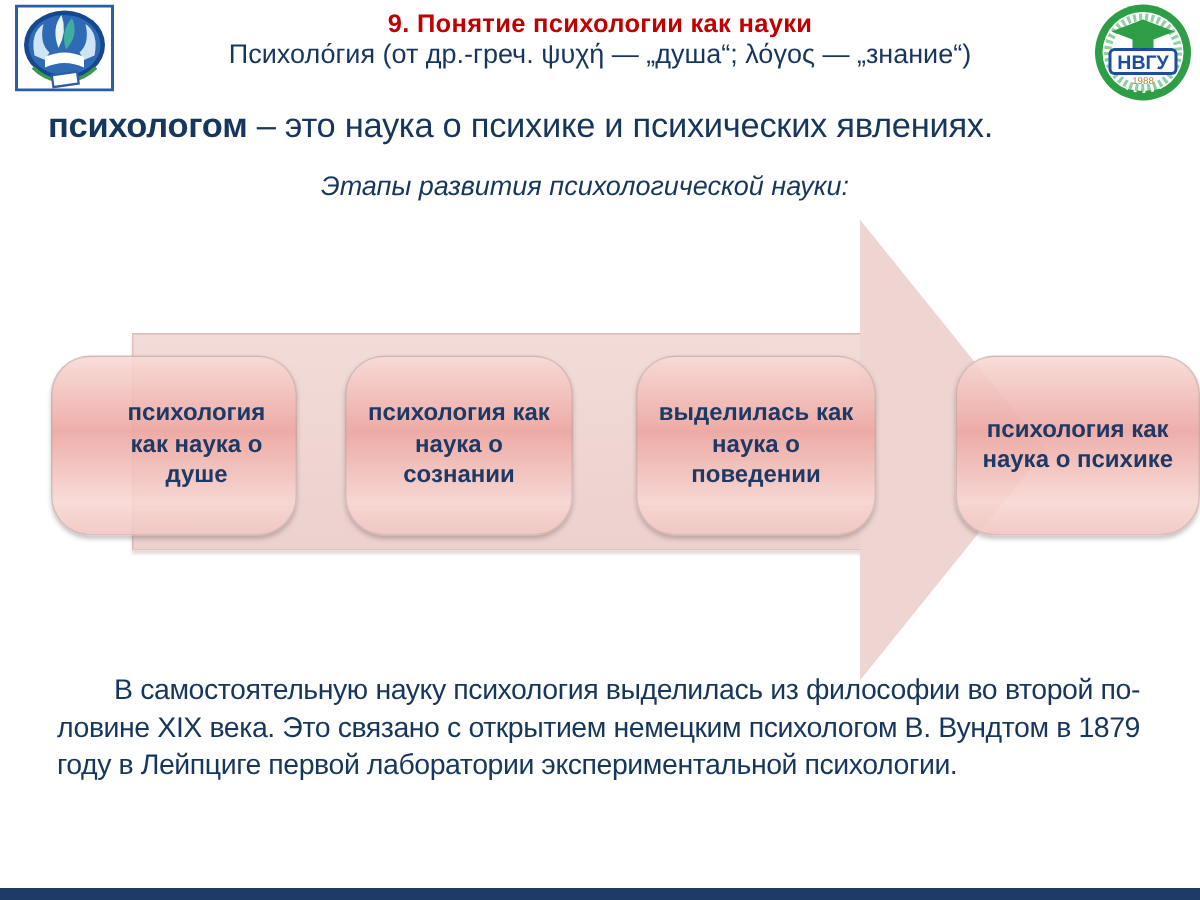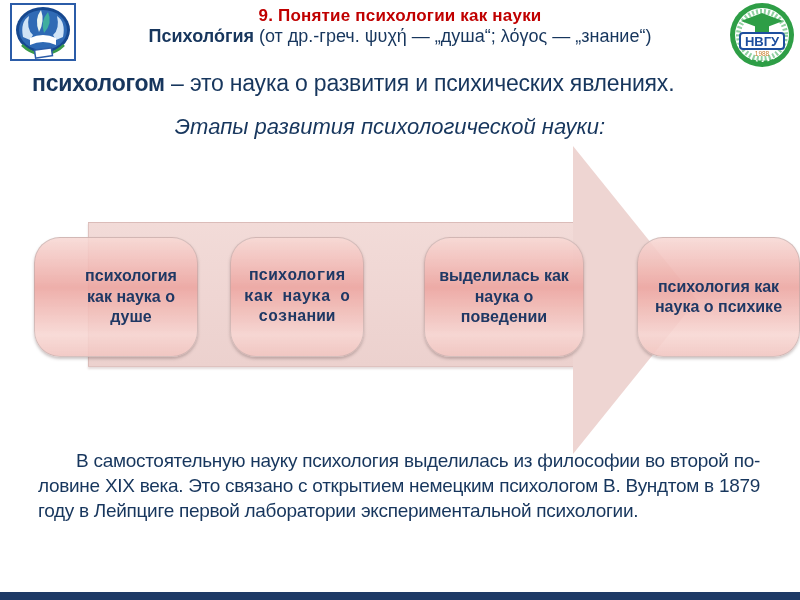--- a/index.html
+++ b/index.html
@@ -9,32 +9,32 @@
   }
   
   .hdr-title{
     position:absolute;left:0;top:6px;width:800px;text-align:center;
     font-size:17px;font-weight:bold;color:#C00000;letter-spacing:.2px;
   }
   .hdr-subtitle{
     position:absolute;left:0;top:26px;width:800px;text-align:center;
     font-size:18px;color:#17365D;
   }
-  .hdr-subtitle .b{font-weight:bold;}
+  .hdr-subtitle .b{font-weight:normal;}
   .logo-left{position:absolute;left:10px;top:3px;width:66px;height:58px;}
   .logo-right{position:absolute;left:726px;top:2px;width:72px;height:68px;}
   
   .statement{
     position:absolute;left:32px;top:70px;width:740px;
     font-size:23px;color:#17365D;letter-spacing:-.2px;
   }
   .statement .b{font-weight:bold;}
   .stages-heading{
     position:absolute;left:0;top:114px;width:780px;text-align:center;
-    font-size:22px;font-style:italic;color:#17365D;
+    font-size:18px;font-style:italic;color:#17365D;
   }
   
   .arrow-body{
     position:absolute;left:88px;top:222px;width:485px;height:143px;
     background:linear-gradient(#f2dbd8,#ecd1ce);
     border:1px solid rgba(190,150,147,.35);
     box-shadow:0 2px 2px rgba(150,110,110,.25);
   }
   .arrow-head{
     position:absolute;left:573px;top:146px;width:124px;height:308px;
@@ -44,21 +44,21 @@
   .stage-box{
     position:absolute;top:237px;height:120px;border-radius:26px;
     background:linear-gradient(rgba(247,216,212,.88) 0%,rgba(236,166,161,.9) 42%,rgba(247,214,210,.88) 82%,rgba(241,197,193,.9) 100%);
     border:1px solid rgba(170,160,160,.45);
     box-shadow:0 2px 3px rgba(110,90,90,.35);
     display:flex;align-items:center;justify-content:center;text-align:center;
     font-size:16px;font-weight:bold;color:#1F3864;line-height:1.28;
     padding:0 12px;box-sizing:border-box;
   }
   .box1{left:34px;width:164px;padding-left:42px;}
-  .box2{left:230px;width:134px;font-family:Liberation Mono, monospace;}
+  .box2{left:230px;width:152px;}
   .box3{left:424px;width:160px;}
   .box4{left:637px;width:163px;}
   
   .bottom-par{
     position:absolute;left:38px;top:448px;width:722px;
     font-size:19px;color:#17365D;line-height:1.32;
     text-align:justify;text-indent:38px;letter-spacing:-.3px;
   }
   
   .bottom-bar{
@@ -94,21 +94,21 @@
     <circle cx="36" cy="33" r="23.5" fill="none" stroke="#8FD0A0" stroke-width="5" stroke-dasharray="2 2"></circle>
     <circle cx="36" cy="33" r="21" fill="#ffffff"></circle>
     <polygon points="36,11 57,19 36,27 15,19" fill="#2E9E46"></polygon>
     <rect x="29" y="23" width="14" height="7" fill="#2E9E46"></rect>
     <rect x="14" y="31" width="44" height="16" rx="3" fill="#ffffff" stroke="#1D4E9E" stroke-width="2"></rect>
     <text x="36" y="44" font-size="13" font-weight="bold" fill="#1D4E9E" text-anchor="middle" font-family="Liberation Sans, sans-serif">НВГУ</text>
     <text x="36" y="54" font-size="6.5" fill="#C87D2A" text-anchor="middle" font-family="Liberation Sans, sans-serif">1988</text>
     <path d="M20,57 Q36,63 52,57" stroke="#2E9E46" stroke-width="3" fill="none" stroke-dasharray="4 2"></path>
   </svg>
 
-  <div class="statement"><span class="b">психологом</span><span> – это наука о развития и психических явлениях.</span></div>
+  <div class="statement"><span class="b">психологом</span><span> – это наука о психике и психических явлениях.</span></div>
 
   <div class="stages-heading">Этапы развития психологической науки:</div>
 
   <div class="arrow-body"></div>
   <div class="arrow-head"></div>
 
   <div class="stage-box box1">психология как наука о душе</div>
   <div class="stage-box box2">психология как наука о сознании</div>
   <div class="stage-box box3">выделилась как наука о поведении</div>
   <div class="stage-box box4">психология как наука о психике</div>

